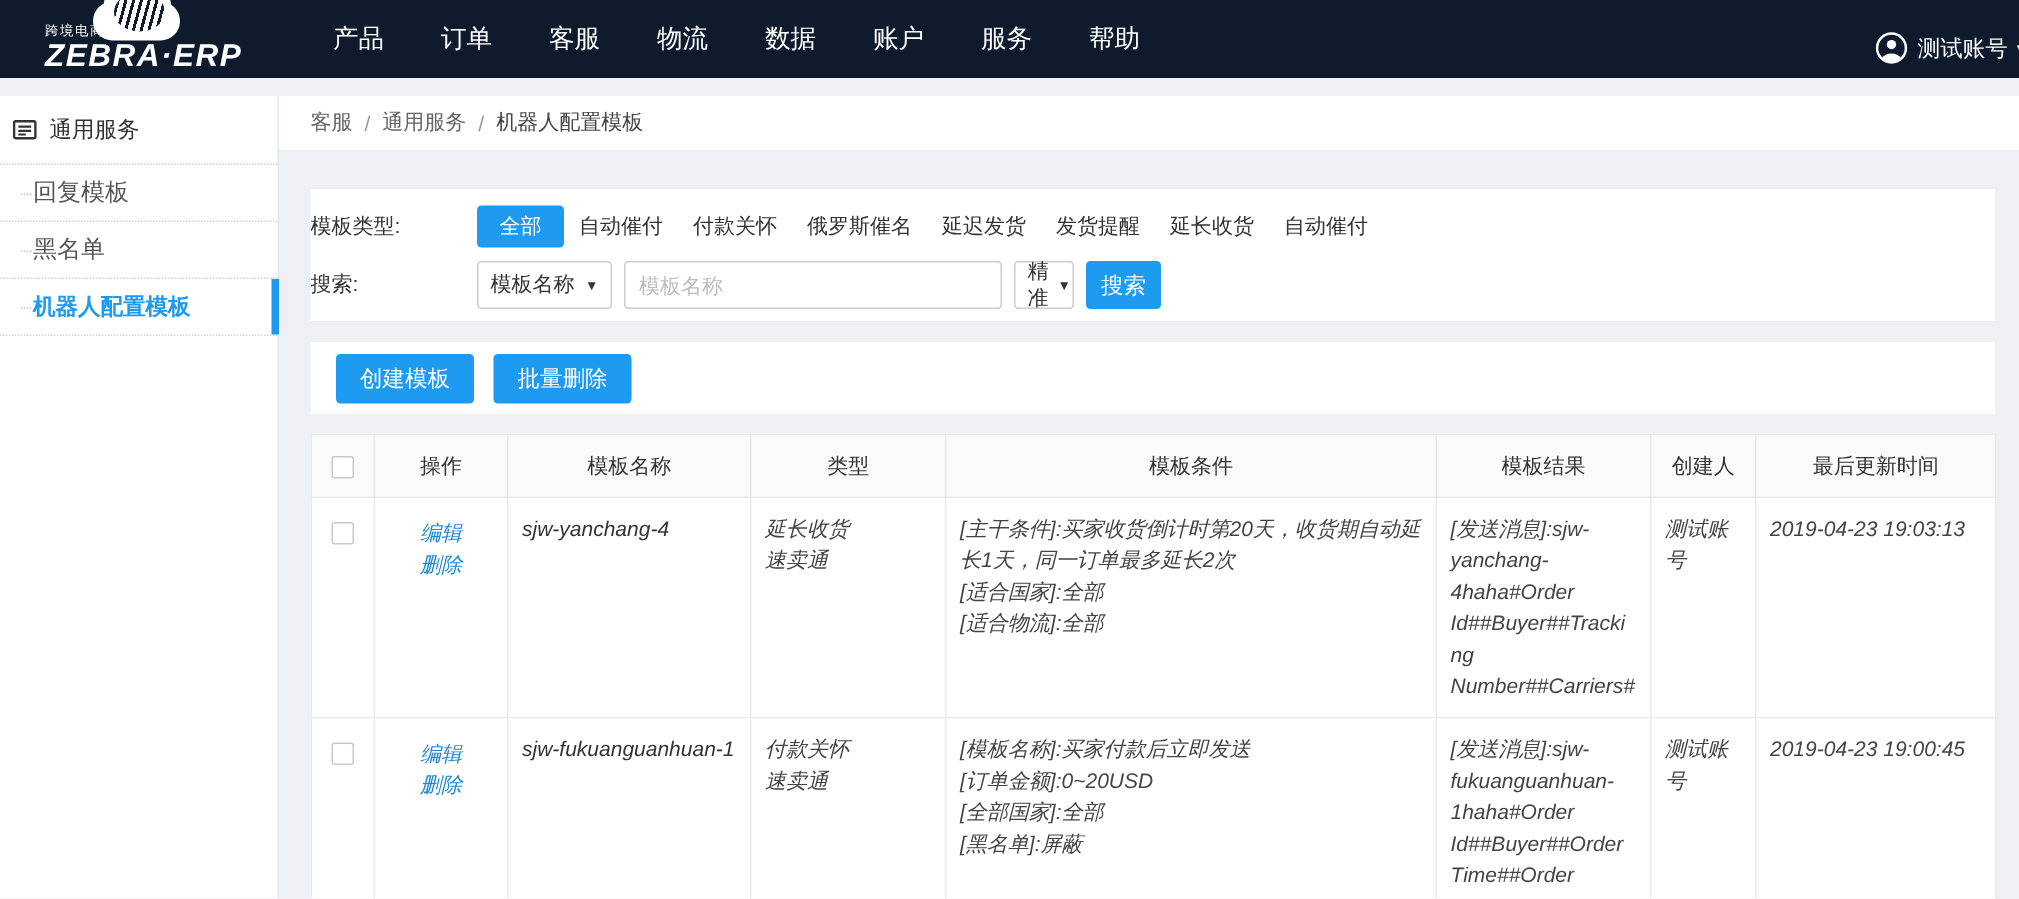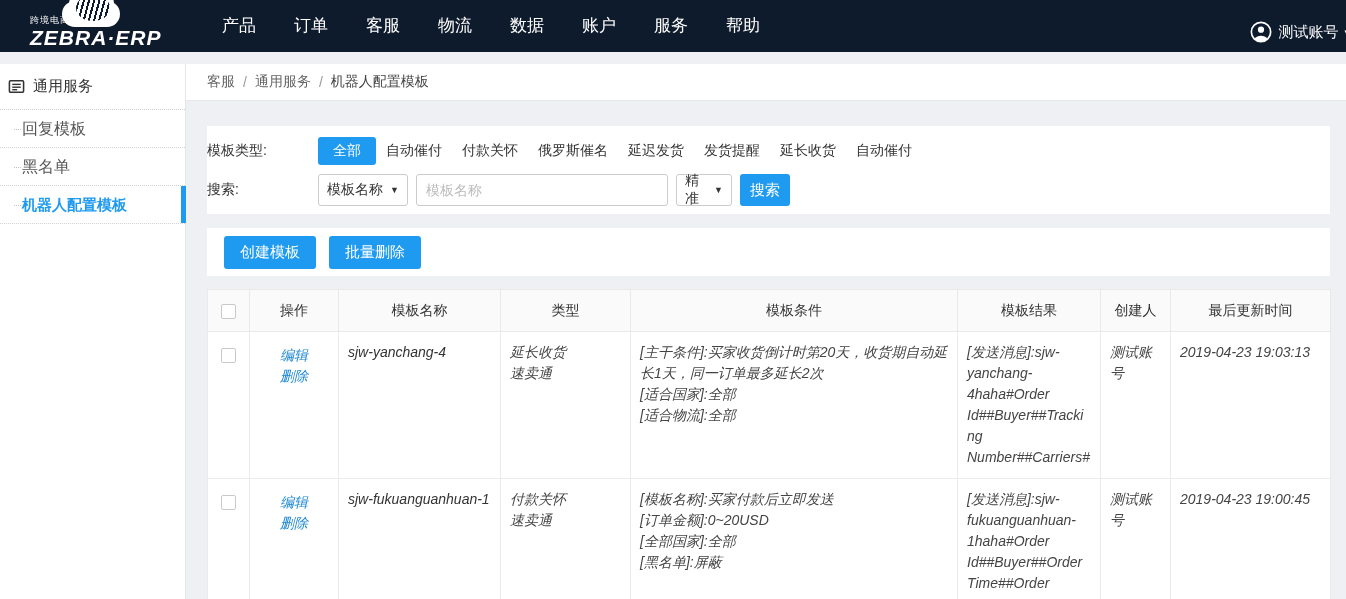--- a/index.html
+++ b/index.html
@@ -102,21 +102,21 @@
     cursor: pointer; white-space: nowrap; border-radius: 3px;
   }
   .type-tab.active { background: #1e9af0; color: #fff; padding: 5px 15px; }
   .select-box {
     height: 32px; border: 1px solid #ccc; border-radius: 3px; background: #fff;
     display: flex; align-items: center; justify-content: space-between;
     padding: 0 8px; font-size: 14px; color: #333; cursor: pointer; margin-left: 8px;
   }
   .select-caret { font-size: 9px; color: #333; margin-left: 6px; }
   .field-select { width: 90px; }
-  .match-select { width: 56px; }
+  .match-select { width: 40px; }
   .search-input {
     width: 252px; height: 32px; border: 1px solid #ccc; border-radius: 3px;
     margin-left: 8px; padding: 0 9px; font-size: 14px; color: #333; outline: none;
     font-family: "Liberation Sans", sans-serif;
   }
   .search-input::placeholder { color: #bcbcbc; }
   .btn {
     background: #1e9af0; color: #fff; border: none; border-radius: 3px;
     font-size: 15px; cursor: pointer; font-family: "Liberation Sans", sans-serif;
   }

